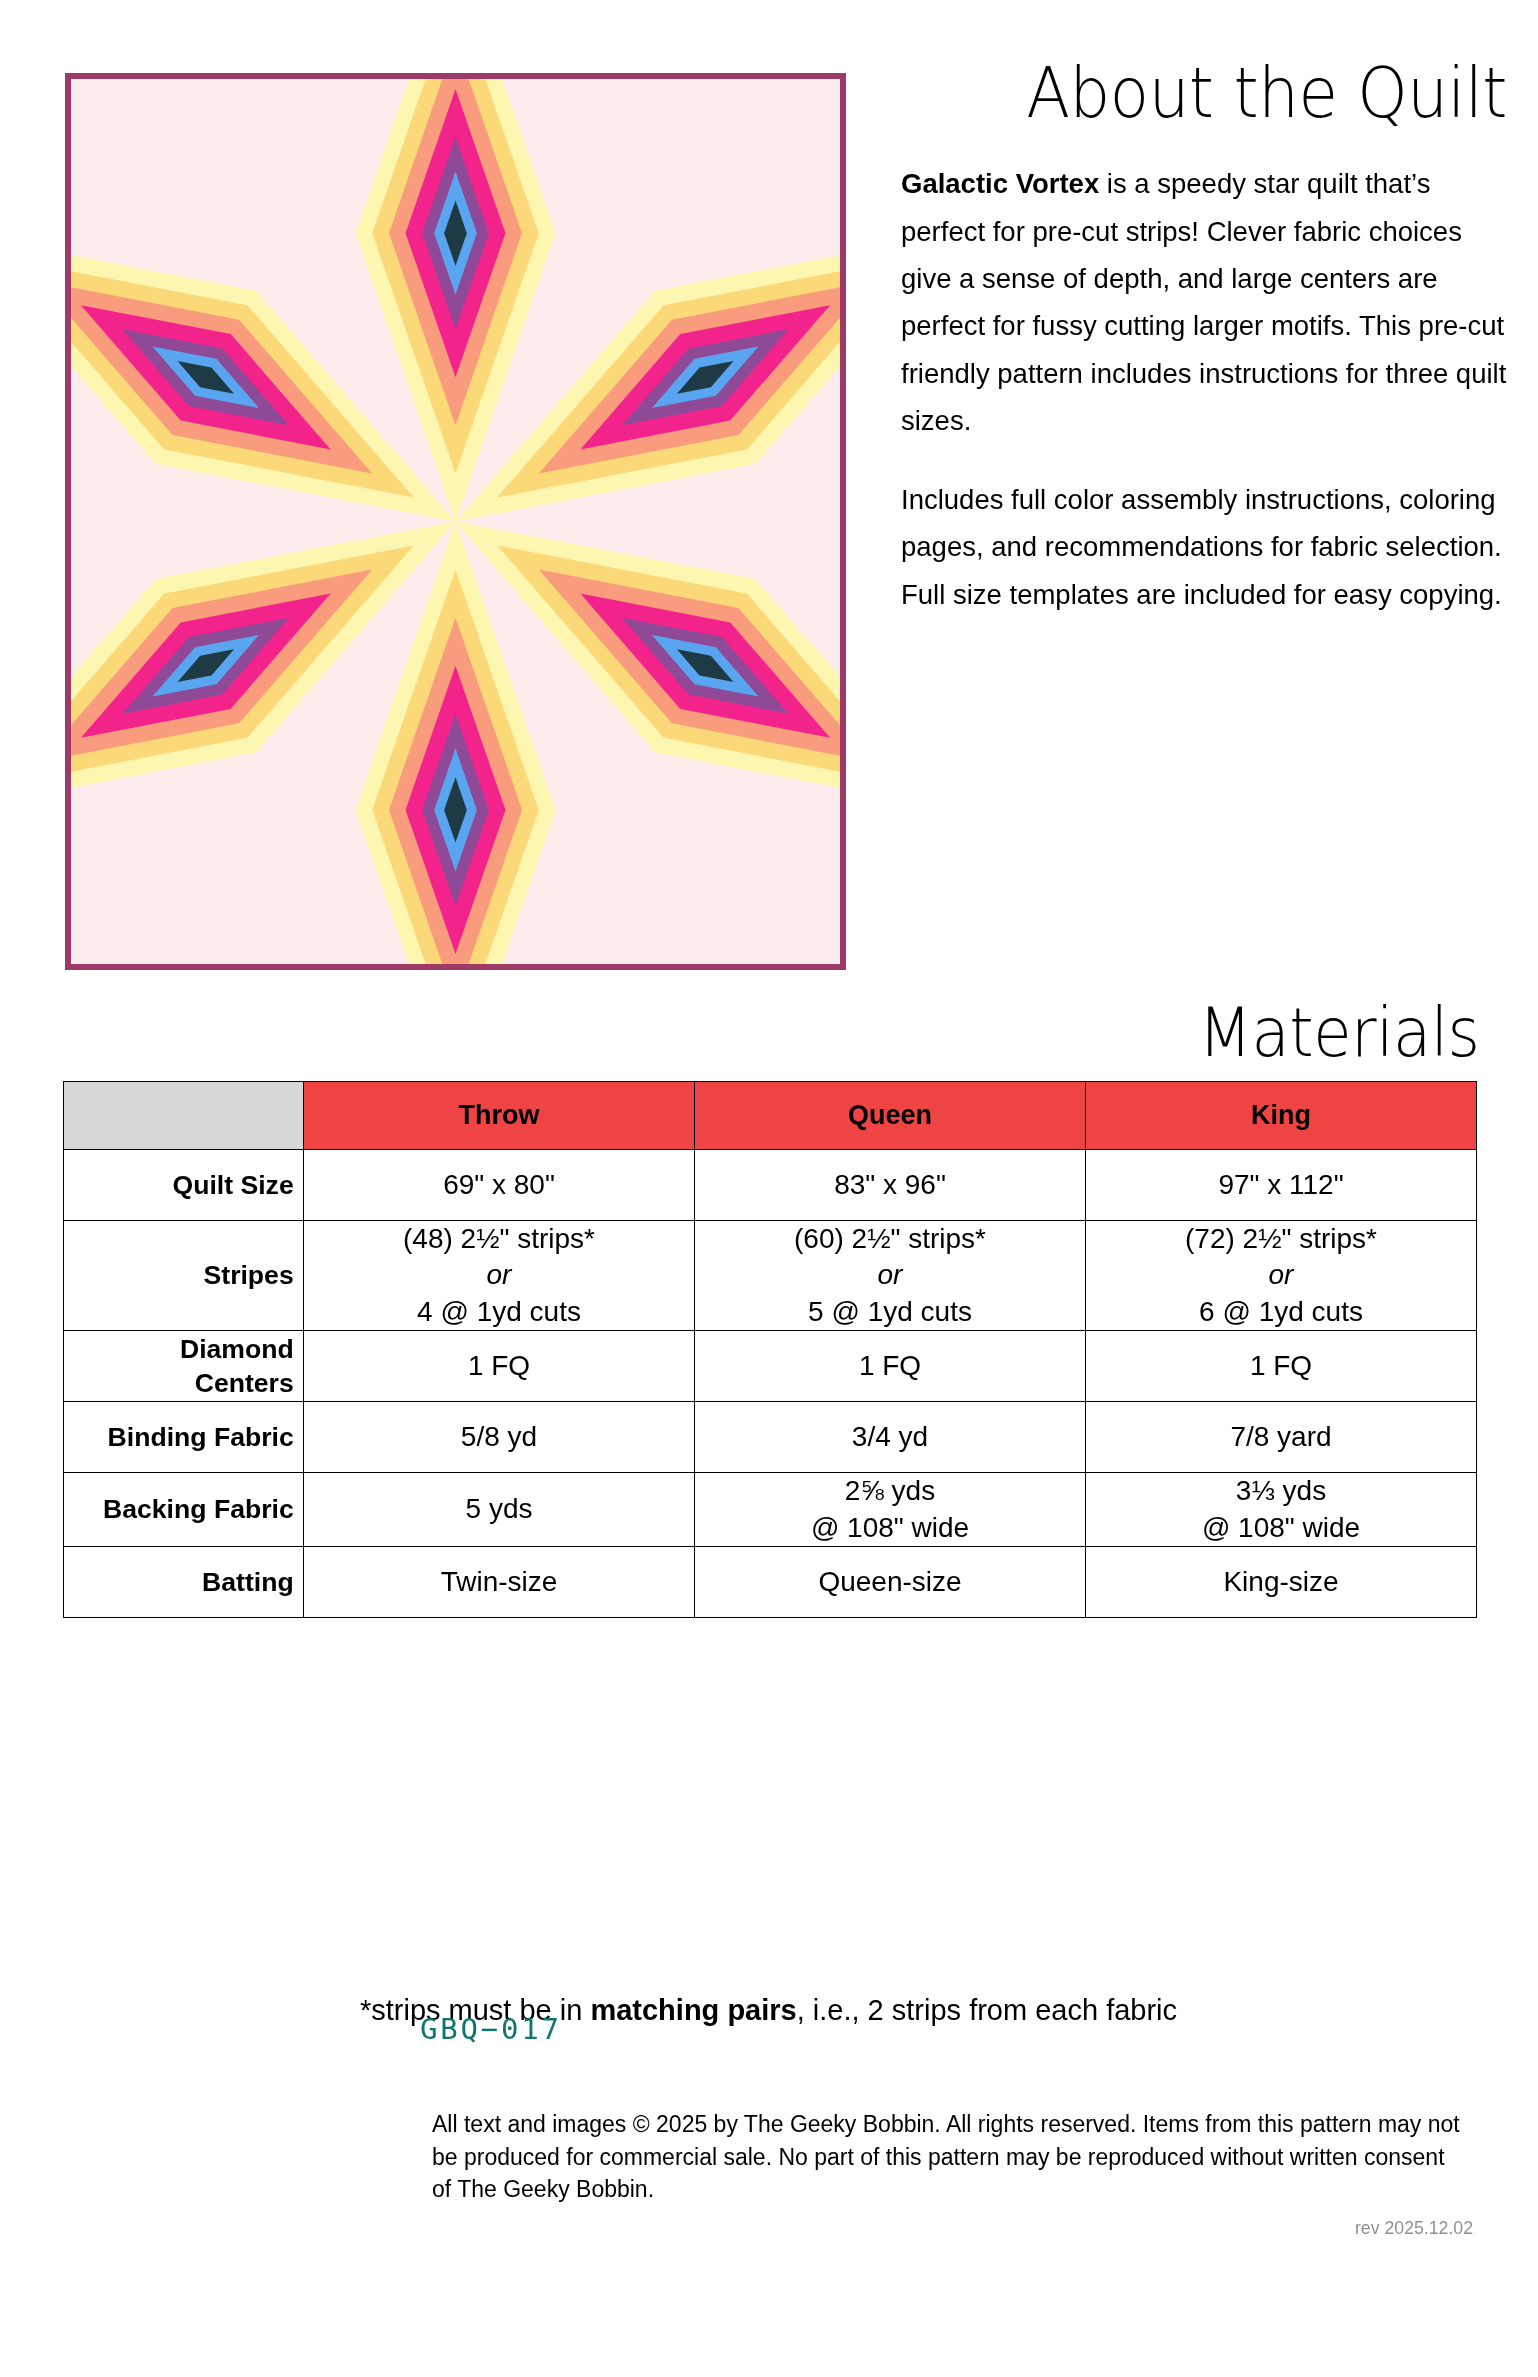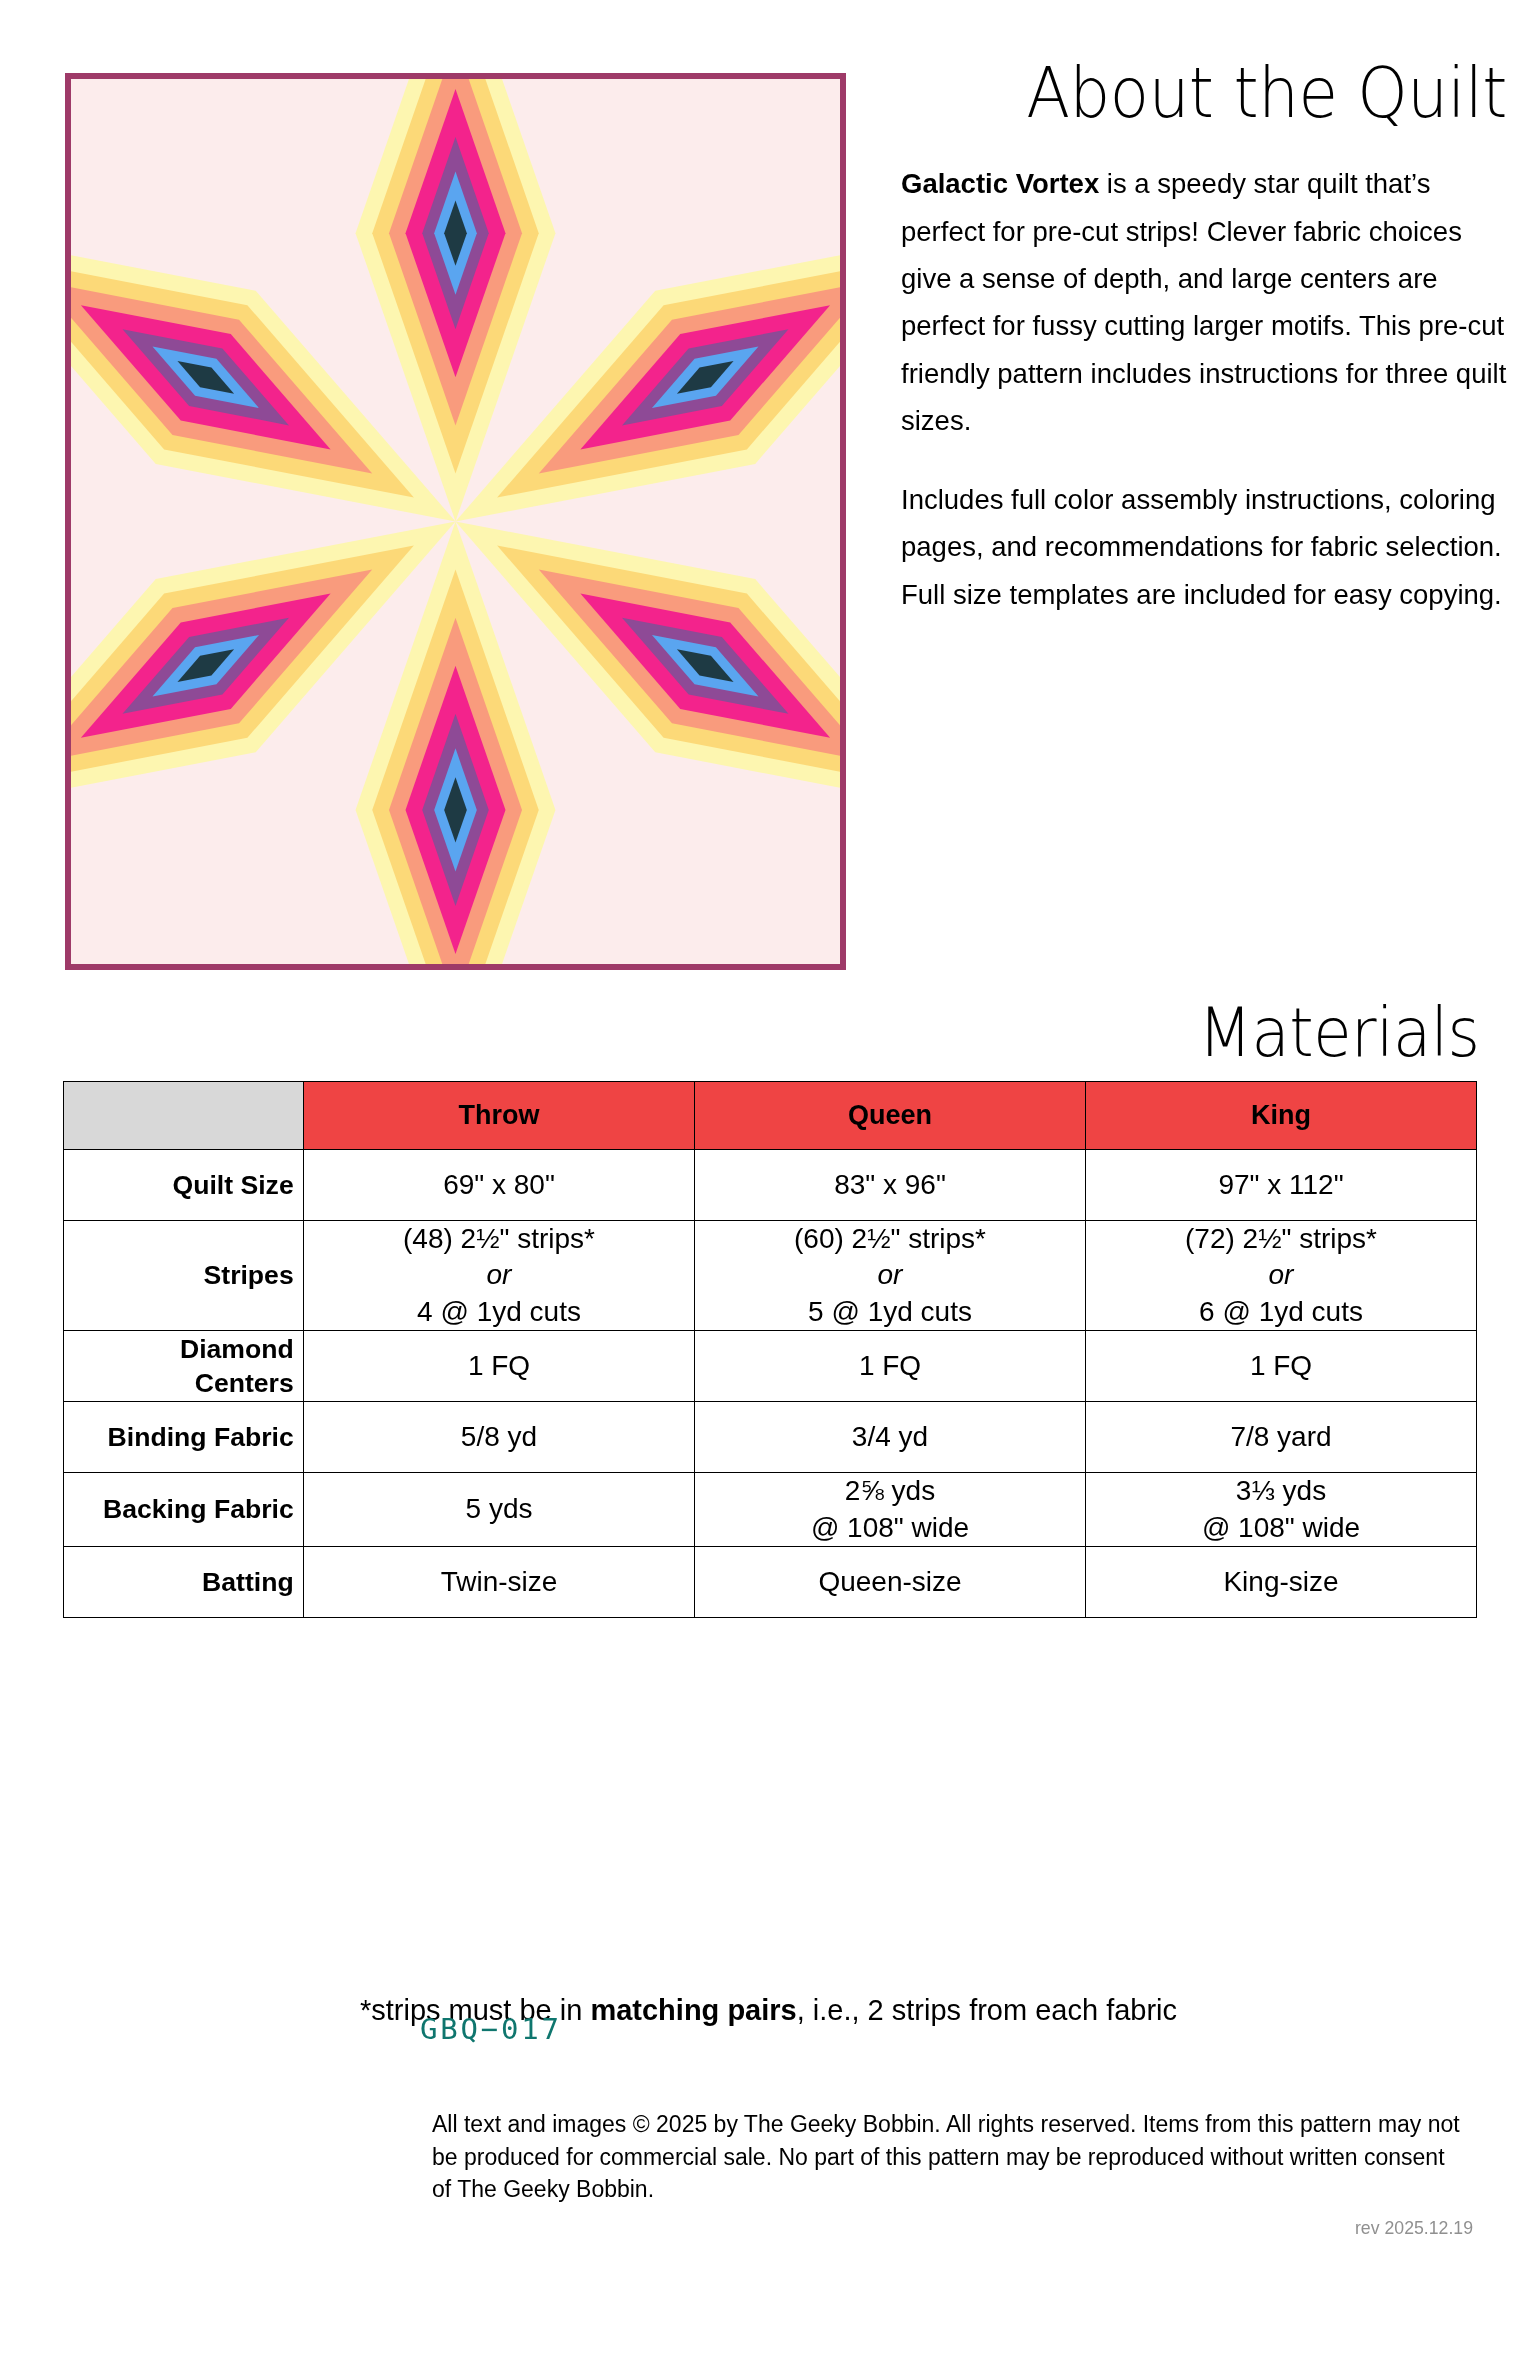--- a/index.html
+++ b/index.html
@@ -324,15 +324,15 @@
 </table>
 
 <div id="footnote">
   <span>*strips must be in </span><b>matching pairs</b><span>, i.e., 2 strips from each fabric</span>
 </div>
 
 <div id="pattern-code">GBQ−017</div>
 
 <div id="copyright">
   <p>All text and images © 2025 by The Geeky Bobbin. All rights reserved. Items from this pattern may not be produced for commercial sale. No part of this pattern may be reproduced without written consent of The Geeky Bobbin.</p>
-  <div id="revision">rev 2025.12.19</div>
+  <div id="revision">rev 2025.12.02</div>
 </div>
 
 
 </body></html>

